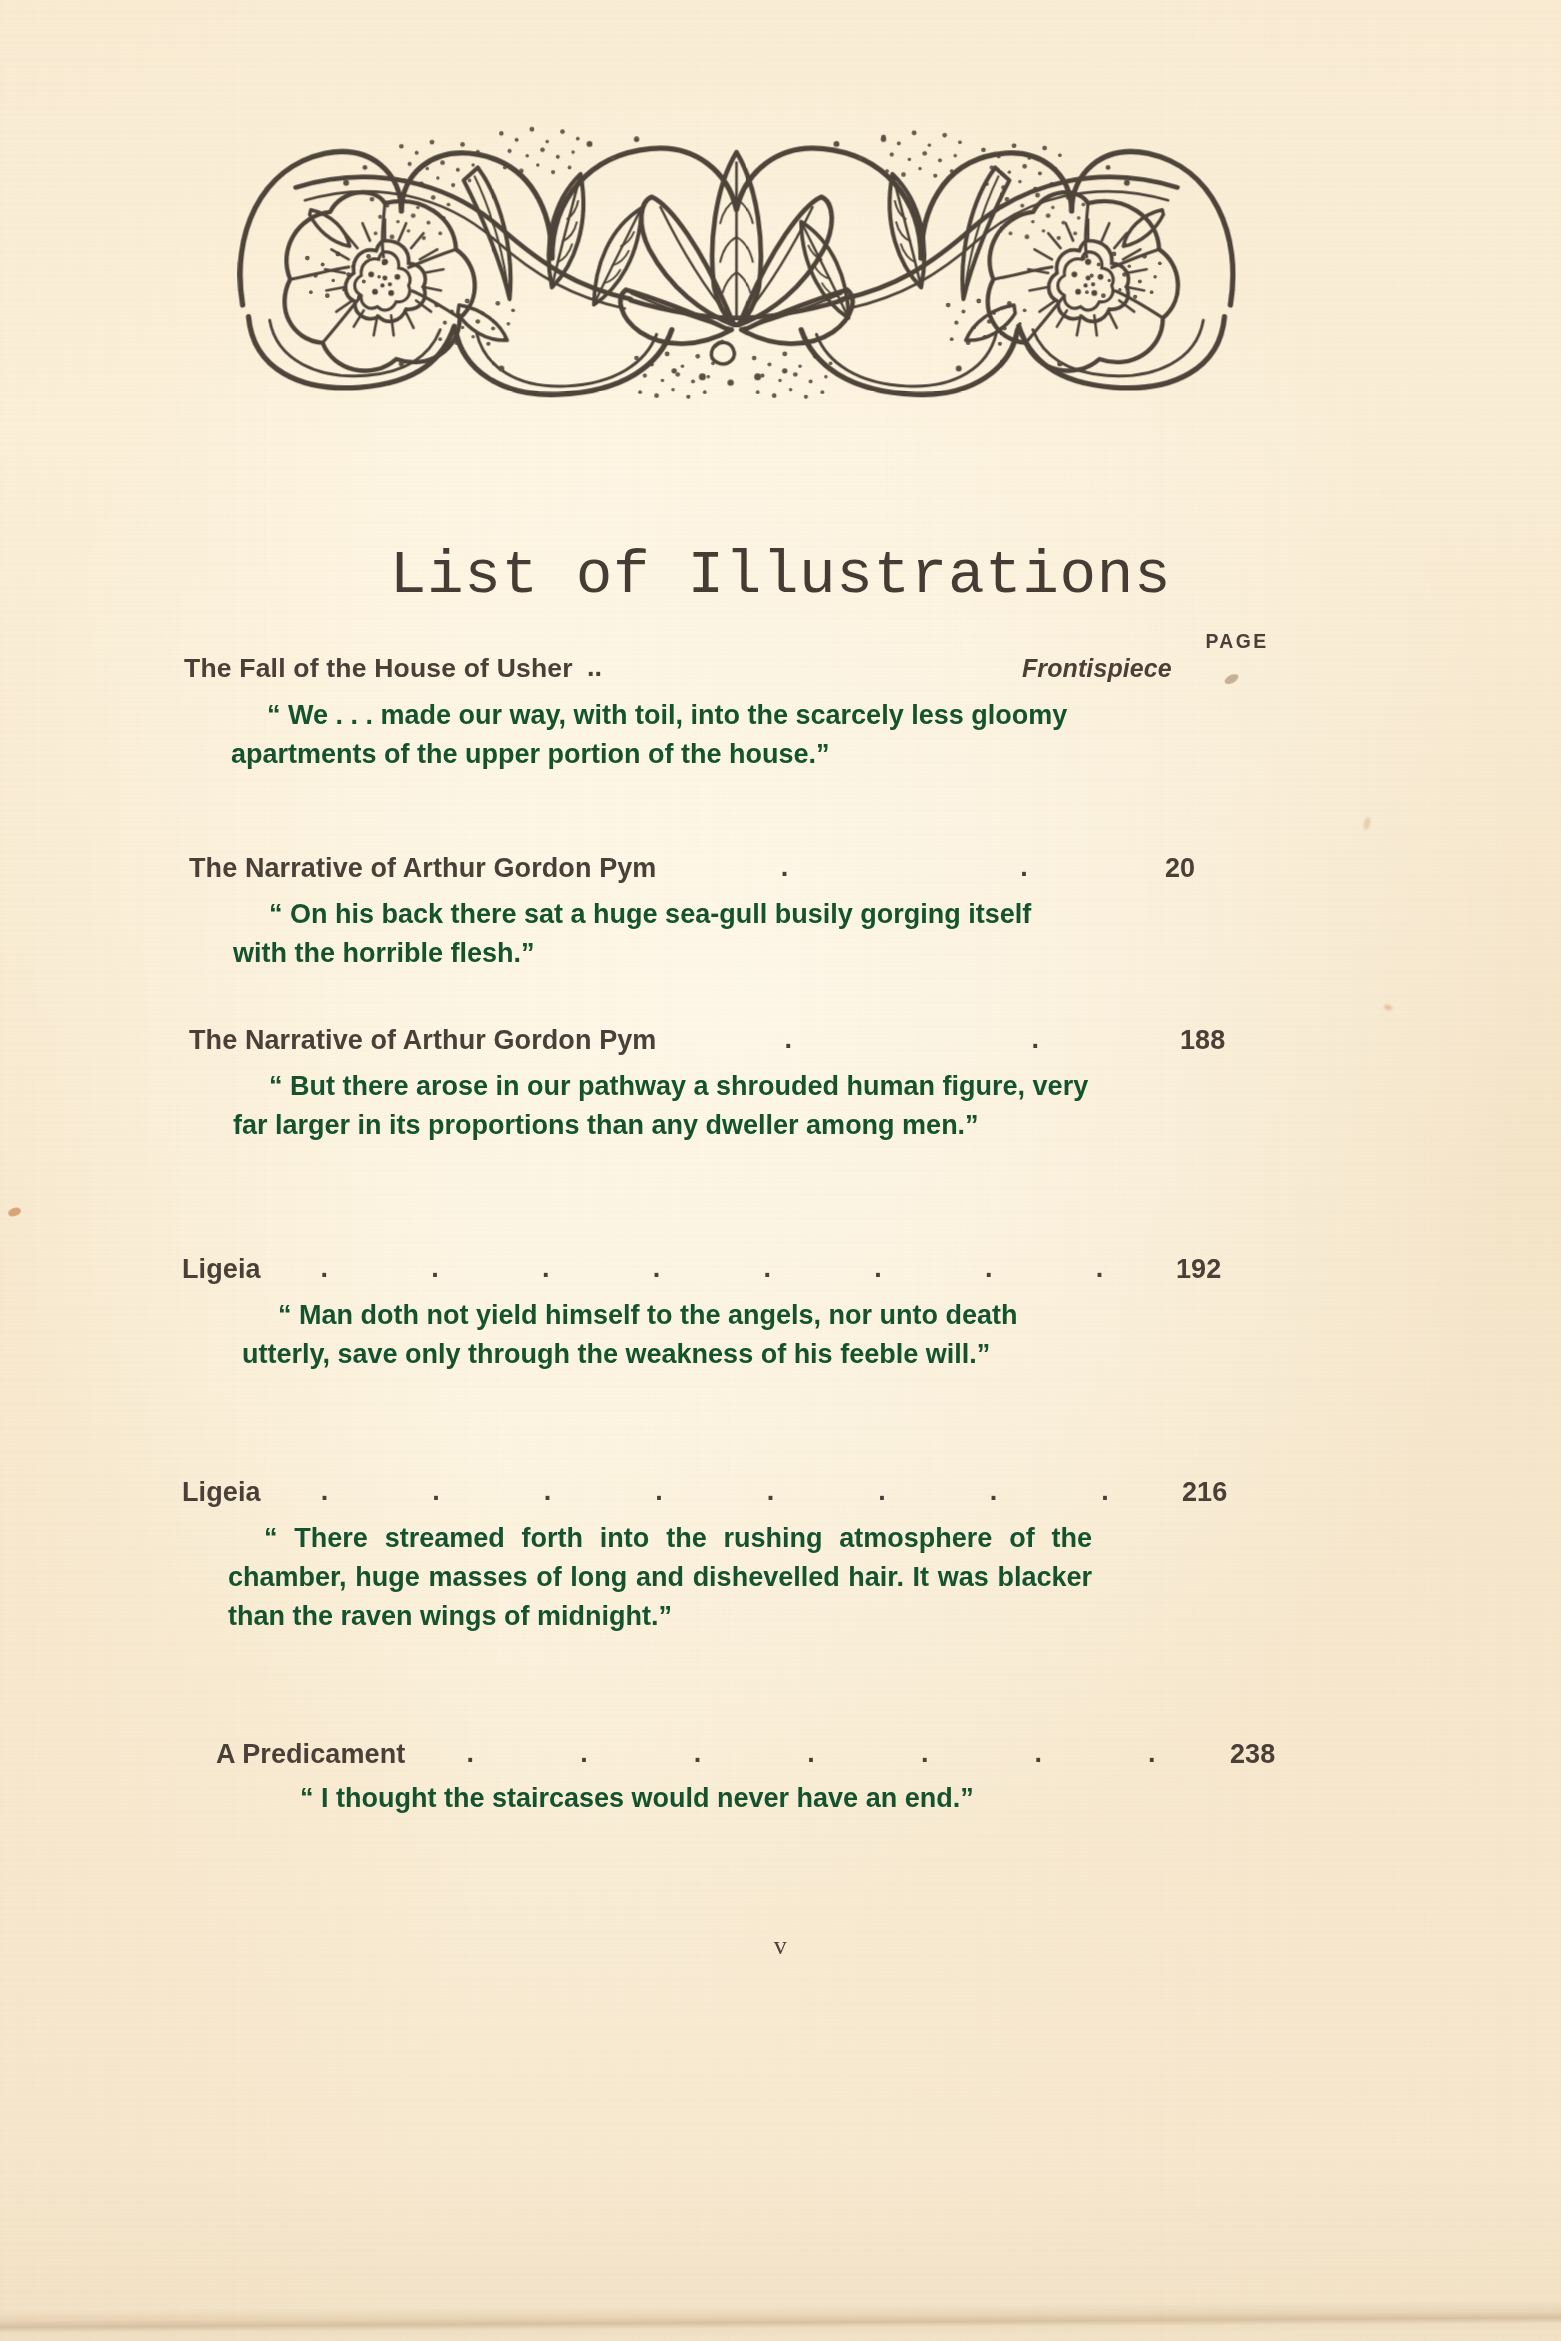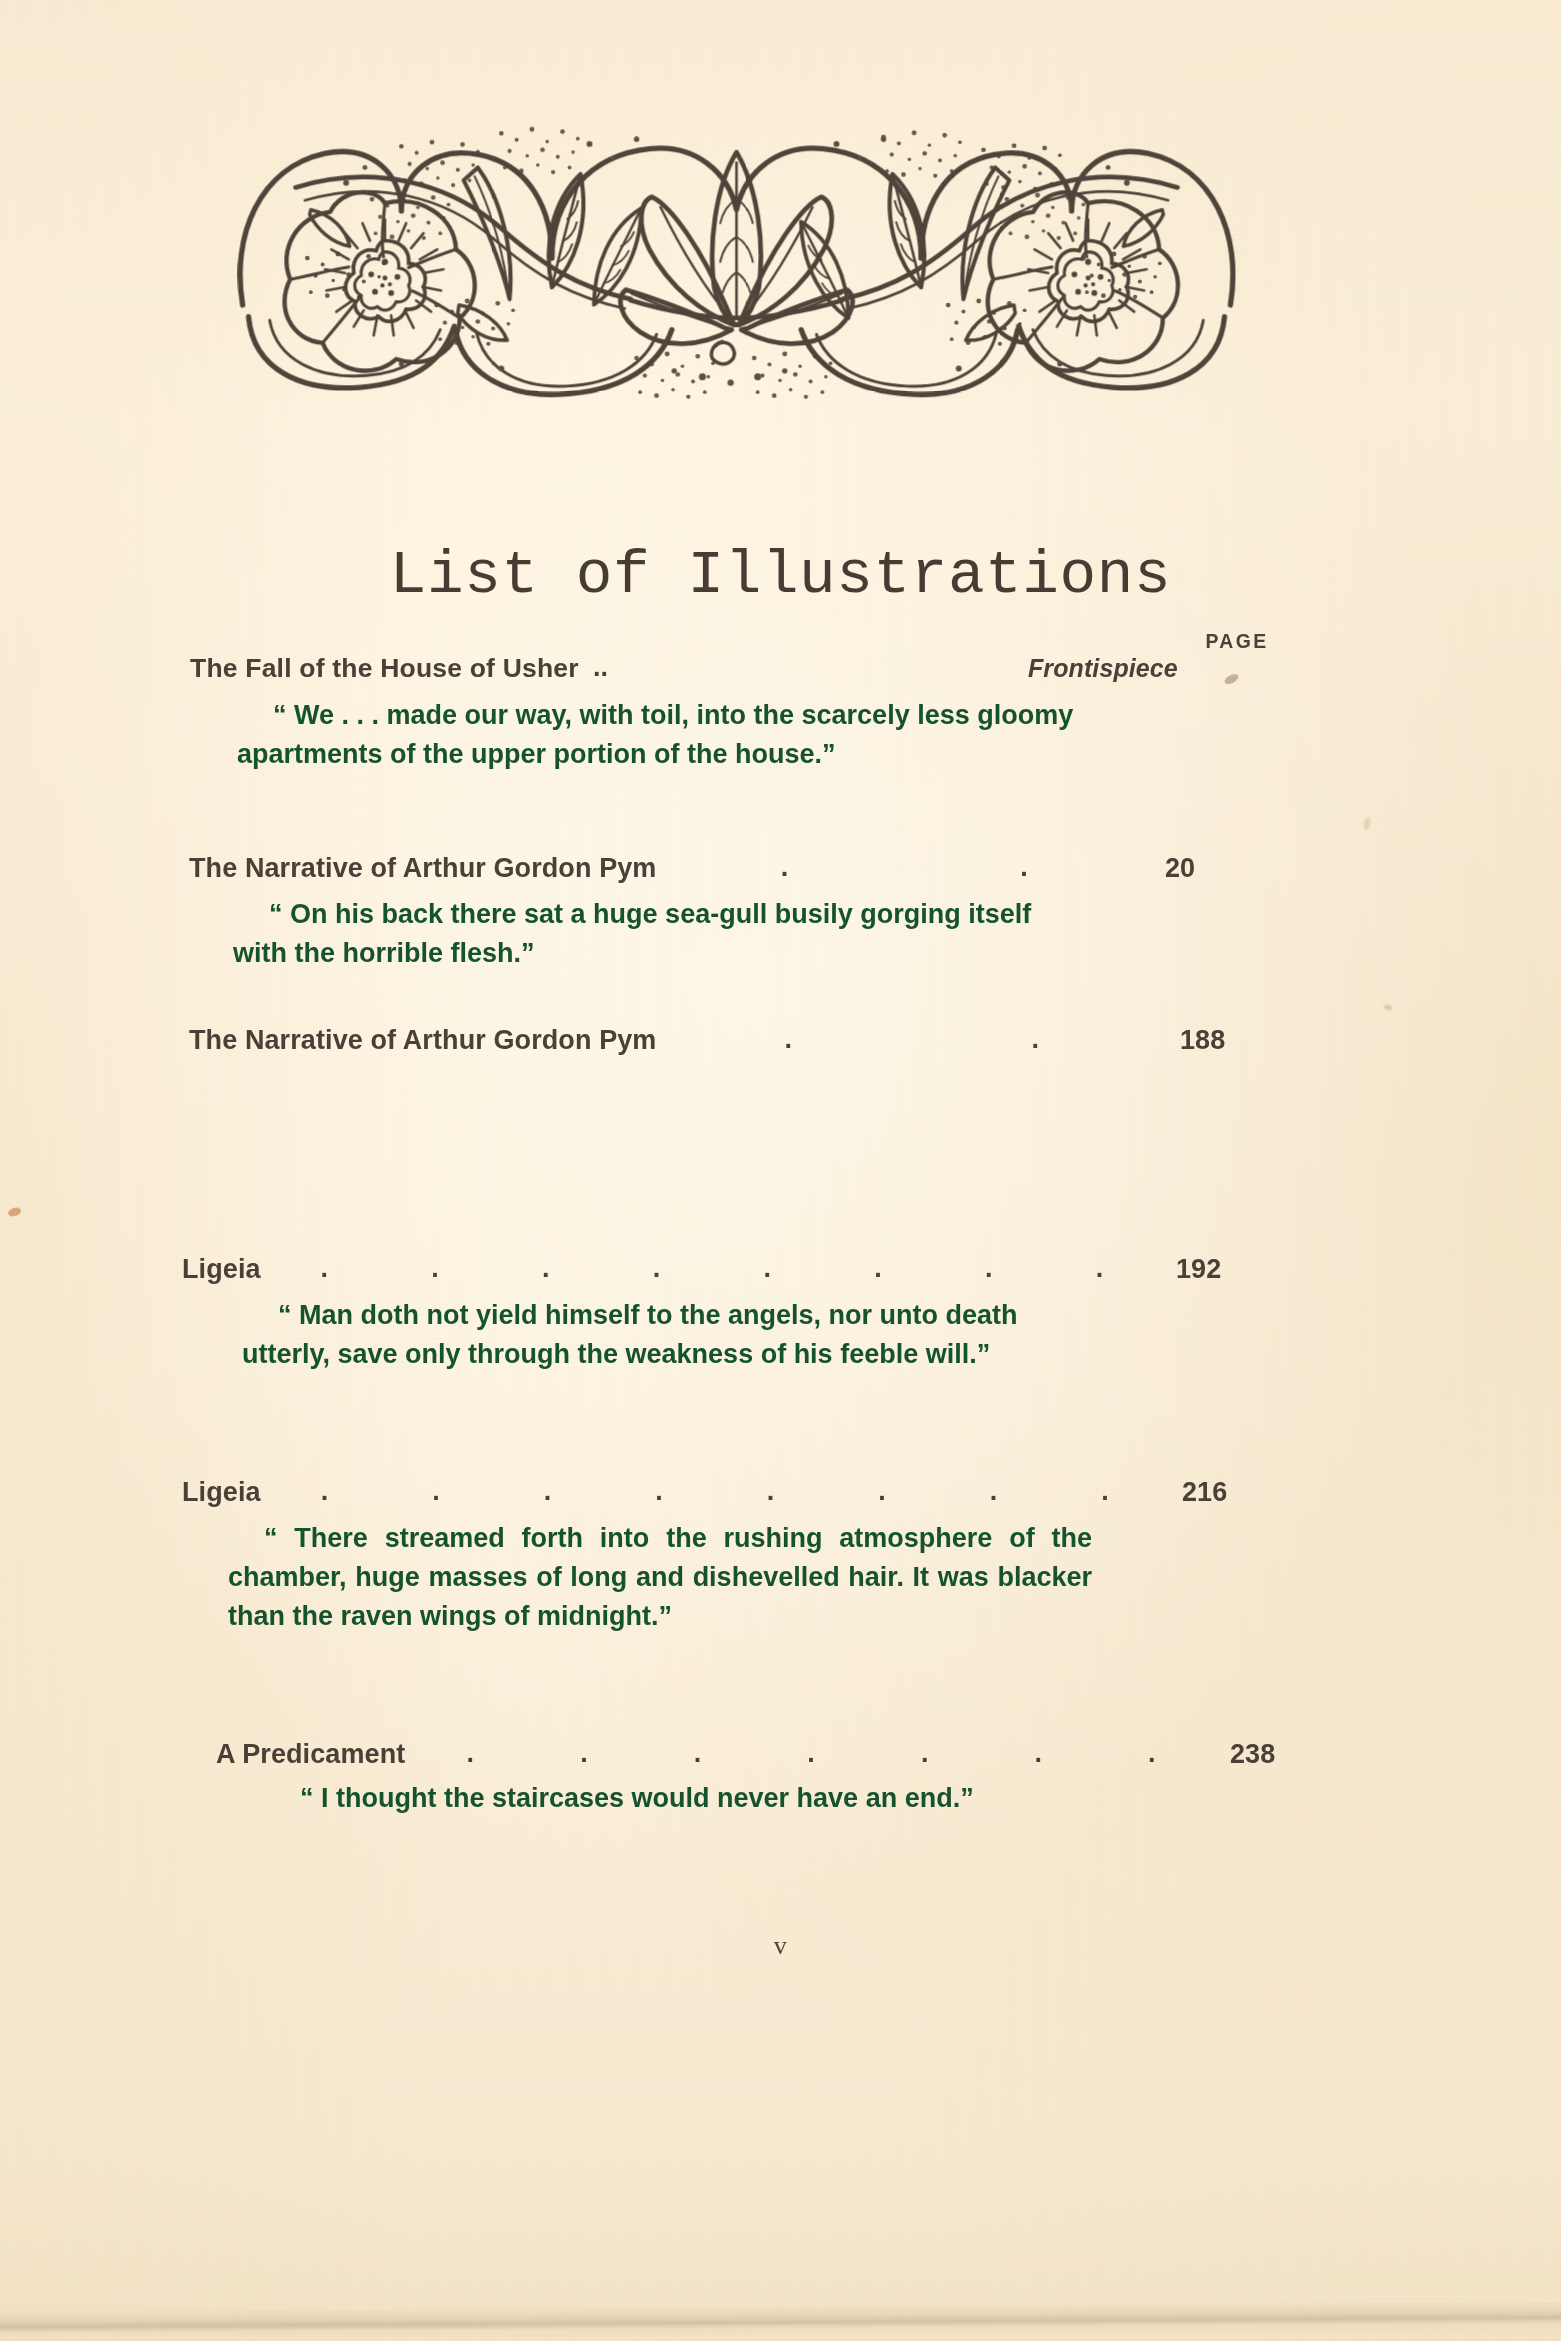--- a/index.html
+++ b/index.html
@@ -170,21 +170,21 @@
     font-size: 27px;
     line-height: 1.46;
     color: #14532d;
     text-indent: 36px;
   }
   .entry-quote.justified {
     text-align: justify;
   }
 
   
-  .e0  { position: absolute; top: 0px;    left: 190px; width: 1014px; }
+  .e0  { position: absolute; top: 0px;    left: 184px; width: 1014px; }
   .e0 .entry-line { font-size: 26.5px; }
   .e0 .entry-title { letter-spacing: 0.2px; }
   .e0 .leaders { justify-content: flex-start; }
   .e0 .leaders .dot:first-child { margin-left: 5.9px; }
   .e0 .entry-quote { width: 852px; margin-left: 47px; margin-top: 11.8px; }
 
   .e1  { position: absolute; top: 200px;  left: 189px; width: 1111px; }
   .e1 .entry-quote { width: 847px; margin-left: 44px; margin-top: 10.6px; }
 
   .e2  { position: absolute; top: 372px;  left: 189px; width: 1126px; }
@@ -485,20 +485,21 @@
 
     <div class="entry e2">
       <div class="entry-line">
         <span class="entry-title">The Narrative of Arthur Gordon Pym</span>
         <span class="leaders">
             <span class="dot">.</span>
             <span class="dot">.</span>
           </span>
         <span class="entry-page">188</span>
       </div>
+      <div class="entry-quote">“ But there arose in our pathway a shrouded human figure, very far larger in its proportions than any dweller among men.”</div>
     </div>
 
     <div class="entry e3">
       <div class="entry-line">
         <span class="entry-title">Ligeia</span>
         <span class="leaders">
             <span class="dot">.</span>
             <span class="dot">.</span>
             <span class="dot">.</span>
             <span class="dot">.</span>

